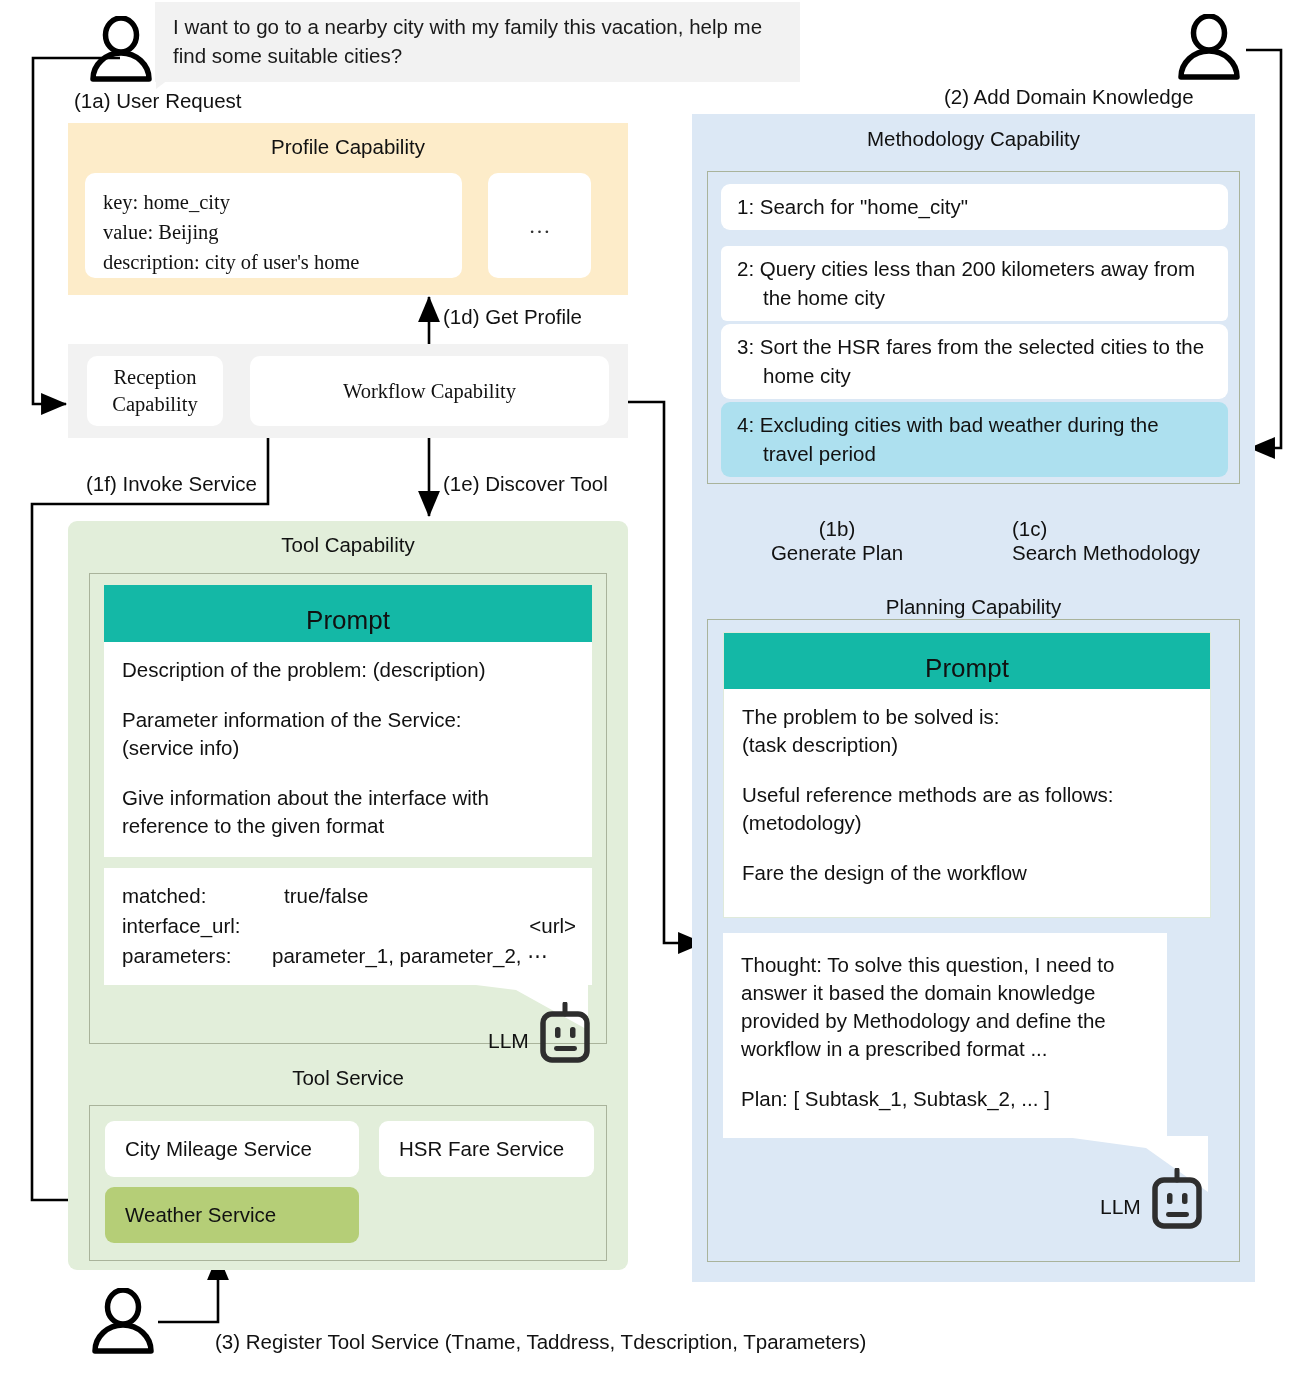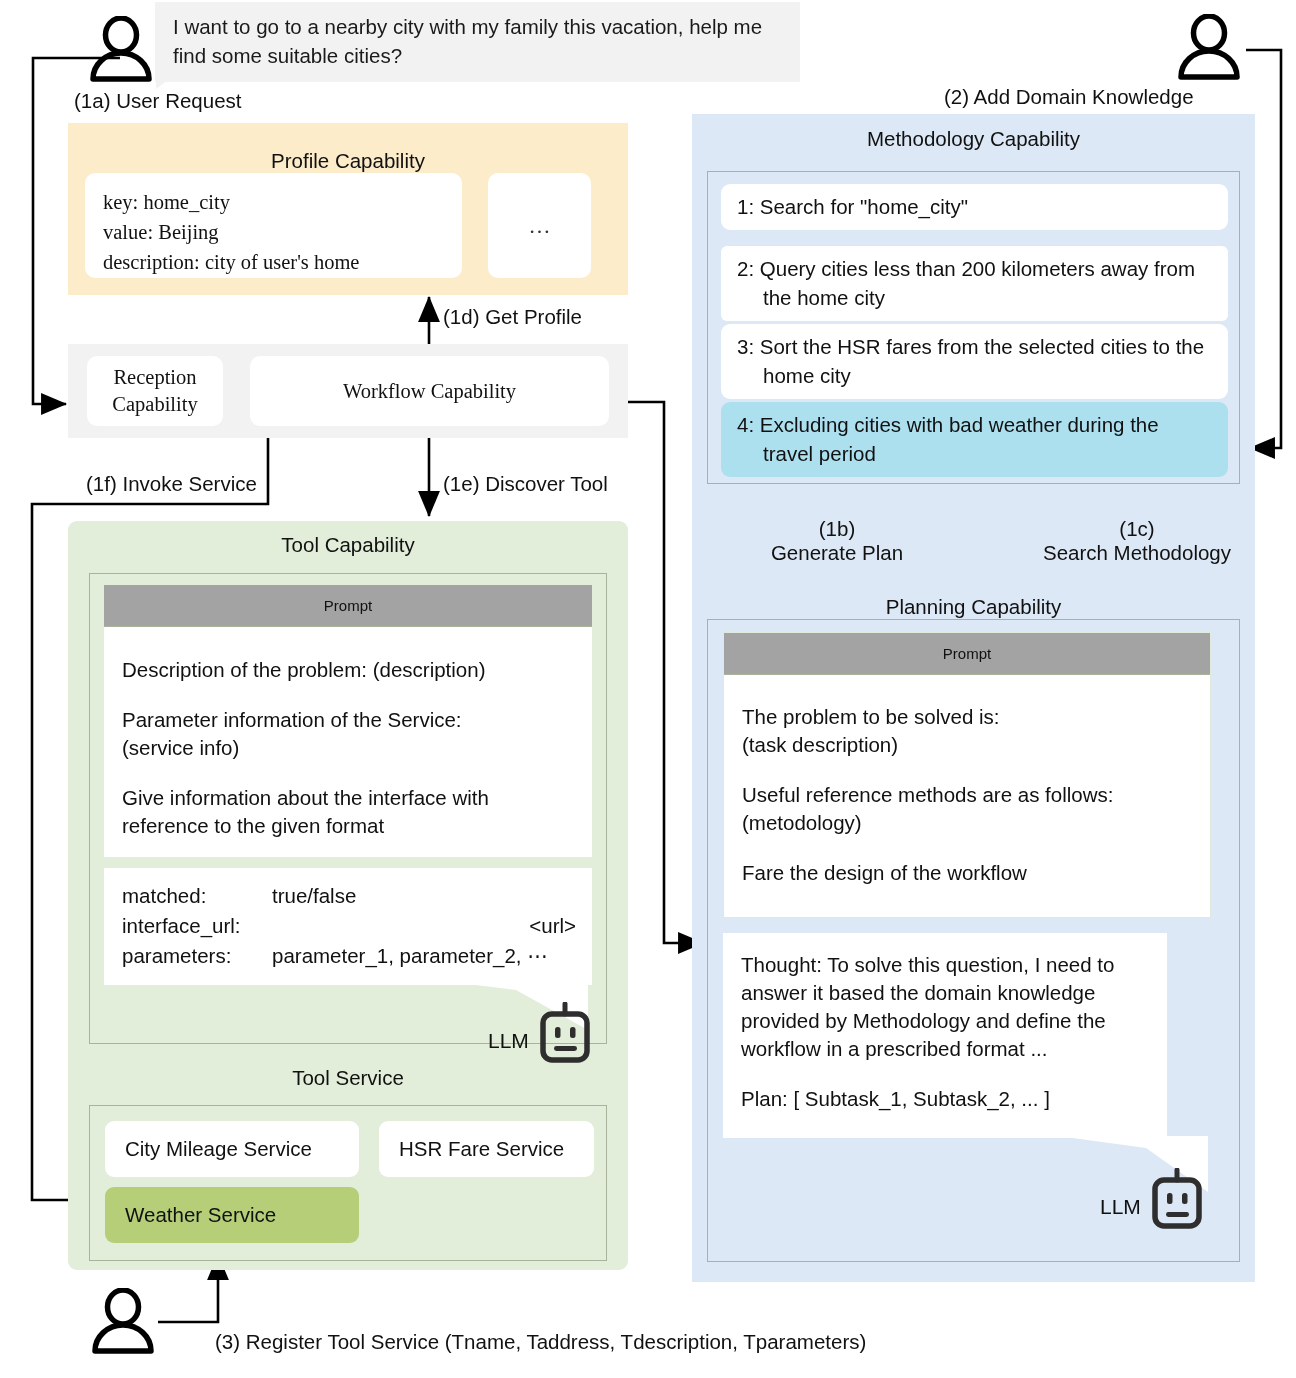--- a/index.html
+++ b/index.html
@@ -56,22 +56,22 @@
     line-height:29px;
     padding:8px 14px 9px 16px;
     color:#111;
   }
   .step.hl { background:#ade0ef; }
   .step .hang { display:block; padding-left:26px; text-indent:-26px; }
 
   .kv { font-size:20.5px; line-height:30px; padding:14px 18px; color:#111; }
 
   .prompt-head {
-    background:#a3a3a3; text-align:center; font-size:15px;
-    padding:12px 0 12px 0; border-bottom:1.4px solid #a9b39b;
+    background:#14b8a6; text-align:center; font-size:26px;
+    padding:20px 0 12px 0; border-bottom:1.4px solid #a9b39b;
   }
   .prompt-body { background:#fff; font-size:20.5px; line-height:28px; padding:14px 16px 14px 18px; color:#111;}
   .prompt-body p { margin:0 0 22px 0; }
   .prompt-body p:last-child { margin-bottom:0; }
 
   .mono-rows { background:#fff; font-size:20.5px; line-height:30px; padding:13px 16px 14px 18px; }
 
   .svc {
     background:#fff; border-radius:9px; font-size:20.5px;
     display:flex; align-items:center; padding-left:20px; color:#111;
@@ -128,21 +128,21 @@
 
 <div class="user-ico" style="left:1172px; top:14px;">
   <svg width="74" height="66" viewBox="0 0 74 66">
     <ellipse cx="37" cy="19" rx="15.5" ry="17" fill="none" stroke="#000" stroke-width="5.5"></ellipse>
     <path d="M9,63 a28,26 0 0 1 56,0 z" fill="none" stroke="#000" stroke-width="5.5" stroke-linejoin="round"></path>
   </svg>
 </div>
 <div class="abs lbl" style="left:944px; top:85px;">(2) Add Domain Knowledge</div>
 
 <div class="abs panel-yellow" style="left:68px; top:123px; width:560px; height:172px;">
-  <div class="ttl" style="padding-top:26px;">Profile Capability</div>
+  <div class="ttl" style="padding-top:12px;">Profile Capability</div>
   <div class="card-white abs" style="left:17px; top:50px; width:377px; height:105px;">
     <div class="kv">
       <div>key: home_city</div>
       <div>value: Beijing</div>
       <div>description: city of user's home</div>
     </div>
   </div>
   <div class="card-white abs" style="left:420px; top:50px; width:103px; height:105px; display:flex; align-items:center; justify-content:center; font-size:22px; color:#333;">
     <span>…</span>
   </div>
@@ -176,21 +176,21 @@
       <div class="prompt-body">
         <p style="white-space:pre-line">Description of the problem: (description)</p>
         <p style="white-space:pre-line">Parameter information of the Service:
 (service info)</p>
         <p style="white-space:pre-line">Give information about the interface with reference to the given format</p>
       </div>
     </div>
 
     <div class="card-white-sq abs" style="left:14px; top:294px; width:488px; height:112px;">
       <div class="mono-rows">
-        <div style="display:flex;">
+        <div style="display:flex;gap:12px;">
           <span style="display:inline-block;width:150px;">matched:</span>
           <span>true/false</span>
         </div>
         <div style="display:flex;justify-content:space-between;">
           <span style="display:inline-block;width:150px;">interface_url:</span>
           <span>&lt;url&gt;</span>
         </div>
         <div style="display:flex;">
           <span style="display:inline-block;width:150px;">parameters:</span>
           <span>parameter_1, parameter_2, ⋯</span>
@@ -245,21 +245,21 @@
     </div>
     <div class="step hl abs" style="left:13px; top:230px; width:507px;">
       <span class="hang">4: Excluding cities with bad weather during the travel period</span>
     </div>
   </div>
 
   <div class="abs lbl" style="left:30px; top:403px; width:230px; text-align:center; white-space:normal;">
     <div>(1b)</div>
     <div>Generate Plan</div>
   </div>
-  <div class="abs lbl" style="left:320px; top:403px; width:250px; text-align:center; white-space:normal;">
+  <div class="abs lbl" style="left:320px; top:403px; width:250px; text-align:left; white-space:normal;">
     <div>(1c)</div>
     <div>Search Methodology</div>
   </div>
 
   <div class="ttl abs" style="left:0; top:481px; width:563px;">Planning Capability</div>
 
   <div class="inner-frame-blue abs" style="left:15px; top:505px; width:533px; height:643px;">
 
     <div class="card-white-sq abs" style="left:15px; top:12px; width:488px; height:57px; border-left:1.4px solid #dfeadb; border-right:1.4px solid #dfeadb; border-top:1.4px solid #dfeadb;">
       <div class="prompt-head">Prompt</div>

